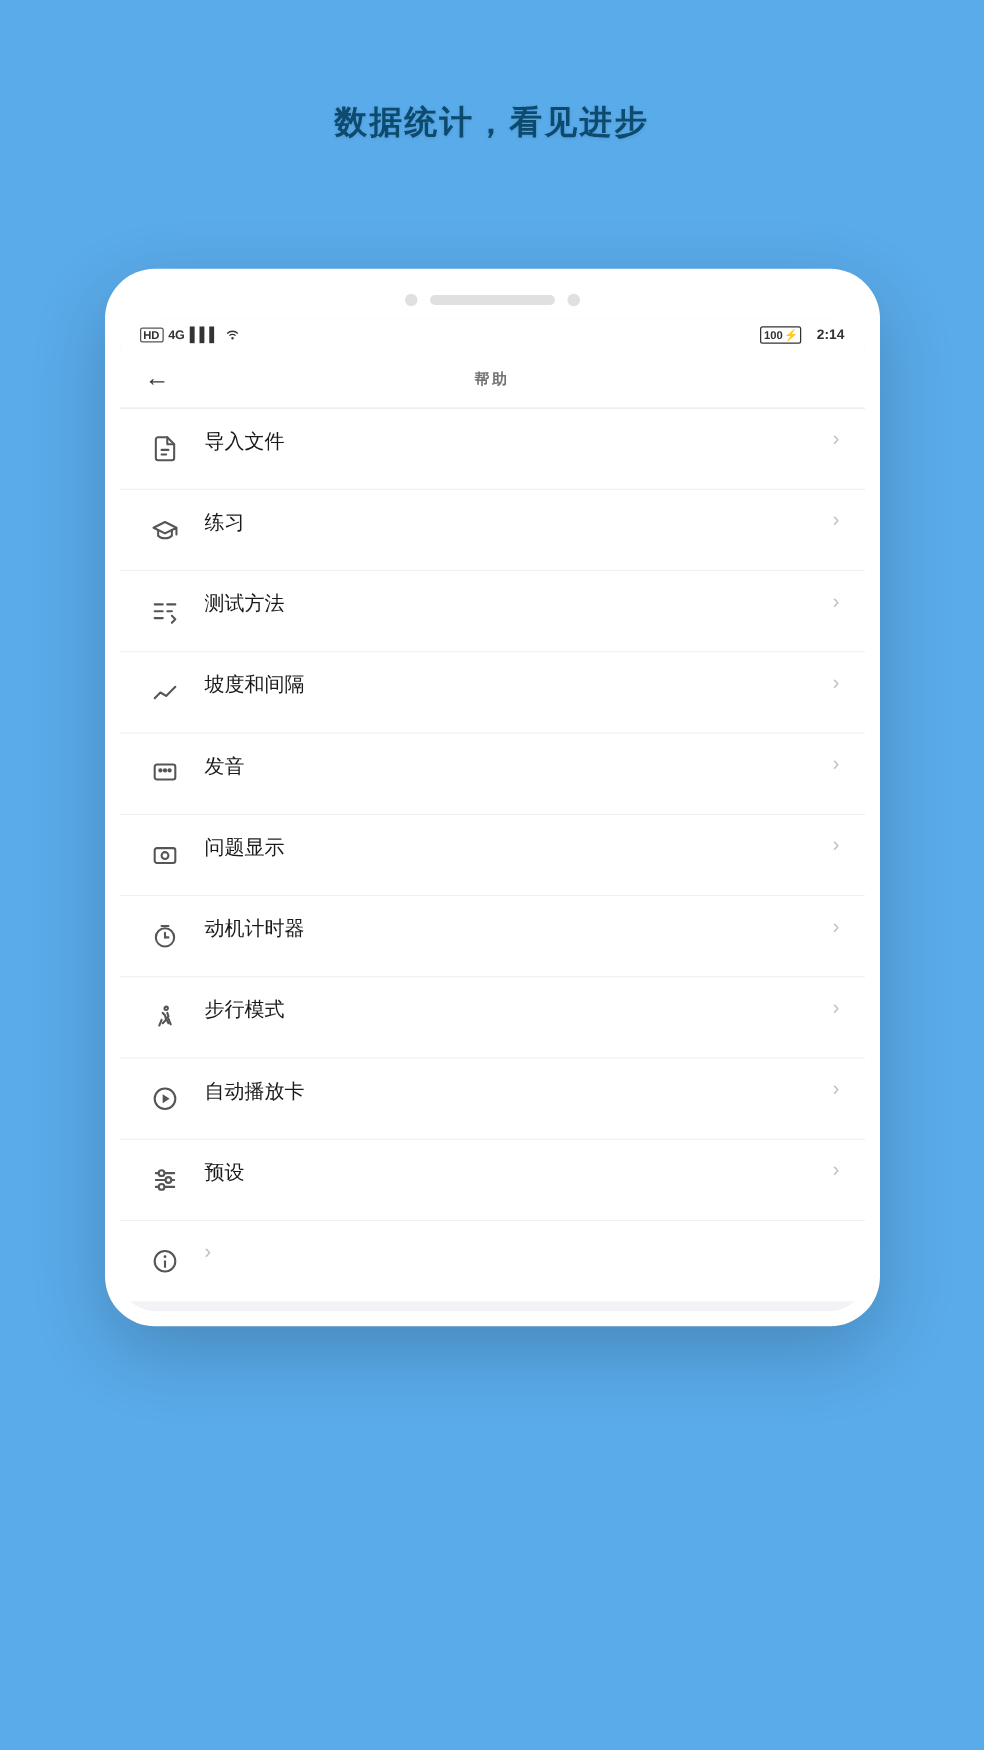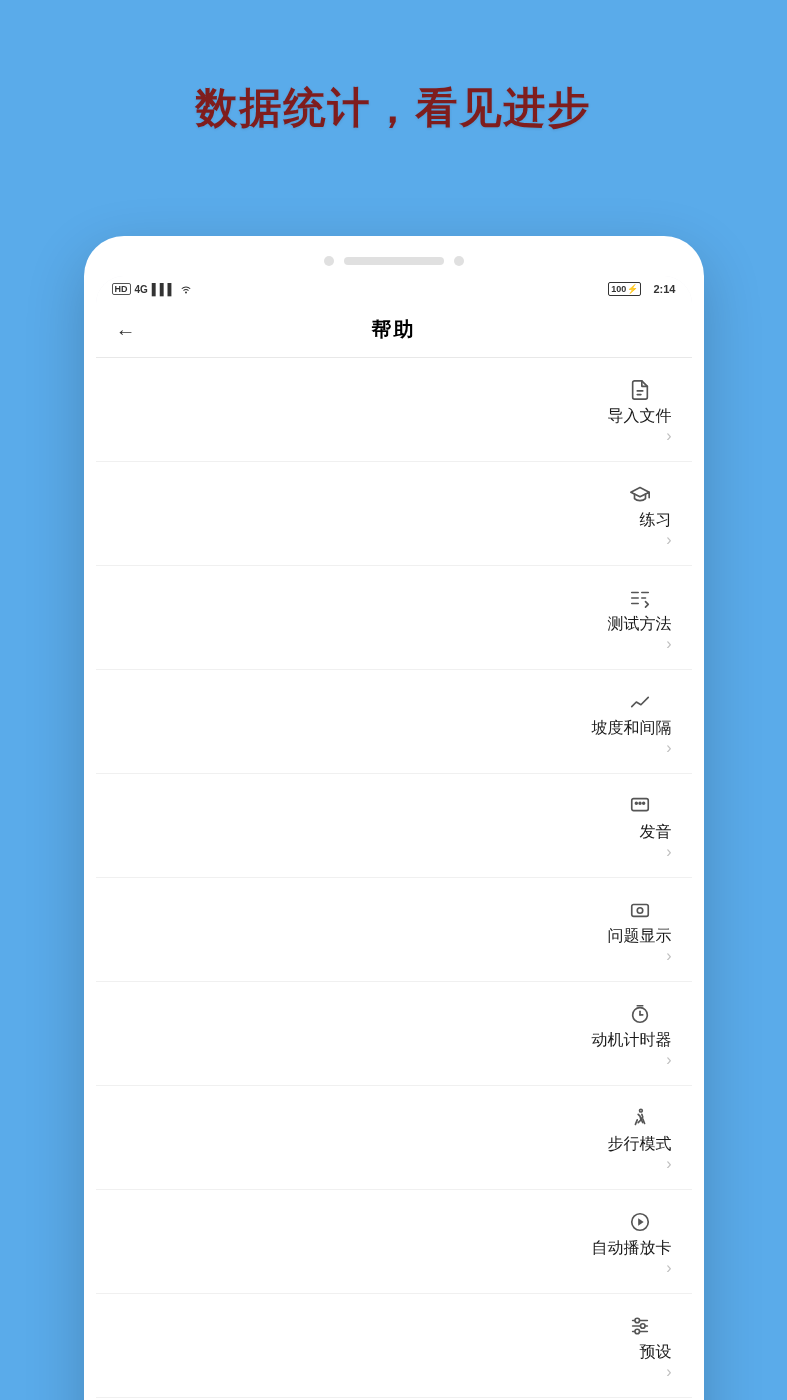--- a/index.html
+++ b/index.html
@@ -16,24 +16,24 @@
     }
 
     .page-header {
       width: 100%;
       text-align: center;
       padding: 80px 40px 60px;
       color: white;
     }
 
     .page-title {
-      font-size: 42px;
+      font-size: 26px;
       font-weight: 600;
       letter-spacing: 2px;
-      color: #7f1d1d;
+      color: #0c4a6e;
       text-shadow: 0 1px 3px rgba(0,0,0,0.1);
     }
 
     .phone-wrapper {
       width: 620px;
       background: white;
       border-radius: 40px;
       padding: 12px;
       box-shadow: 0 20px 60px rgba(0,0,0,0.2);
       position: relative;
@@ -116,23 +116,23 @@
 
     .back-button {
       position: absolute;
       left: 20px;
       font-size: 20px;
       color: #333;
       cursor: pointer;
     }
 
     .nav-title {
-      font-size: 20px;
+      font-size: 12px;
       font-weight: 700;
-      color: #000000;
+      color: #737373;
       letter-spacing: 2px;
       font-family: Liberation Serif, serif;
     }
 
     .content-area {
       padding: 0;
     }
 
     .section-header {
       padding: 16px 20px 8px;
@@ -140,26 +140,25 @@
       color: #888;
     }
 
     .menu-list {
       background: white;
       margin: 0 0 8px 0;
     }
 
     .menu-item {
       display: flex;
-      align-items: flex-end;
+      align-items: flex-start;
       padding: 16px 20px;
       border-bottom: 1px solid #f0f0f0;
       cursor: pointer;
       background: white;
-      flex-direction: column;
     }
 
     .menu-item:last-child {
       border-bottom: none;
     }
 
     .menu-icon {
       width: 32px;
       height: 32px;
       display: flex;

